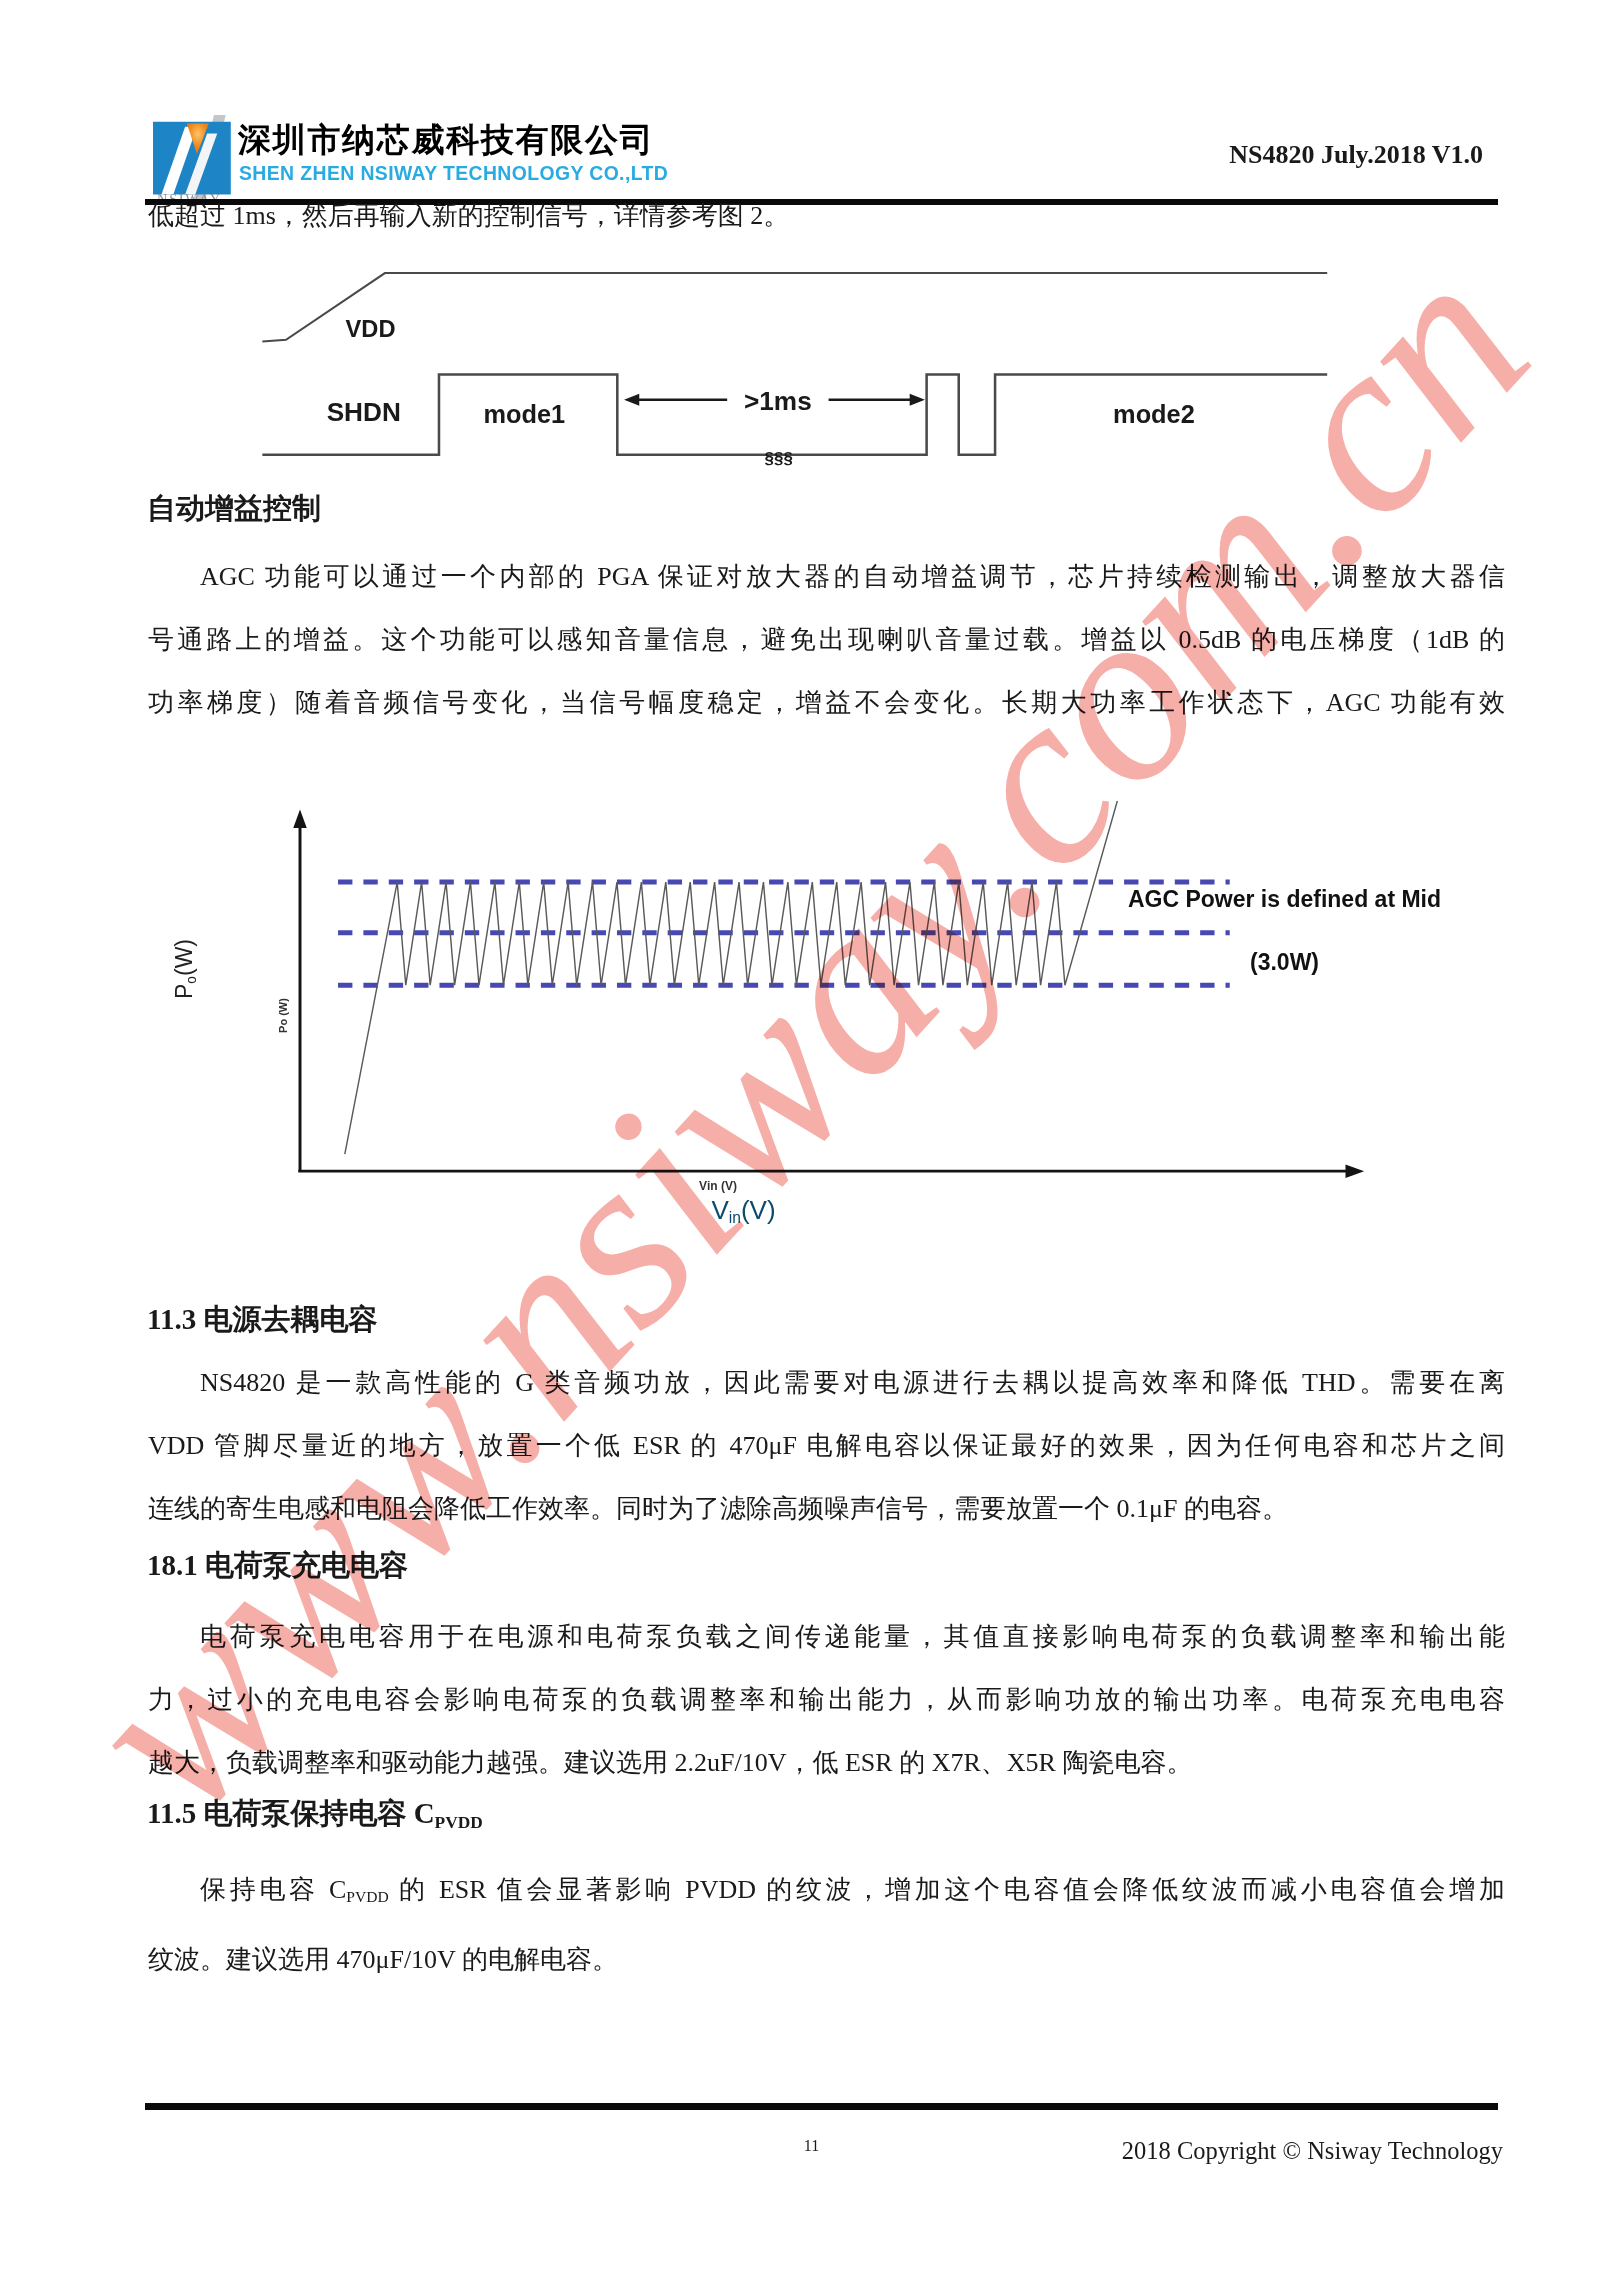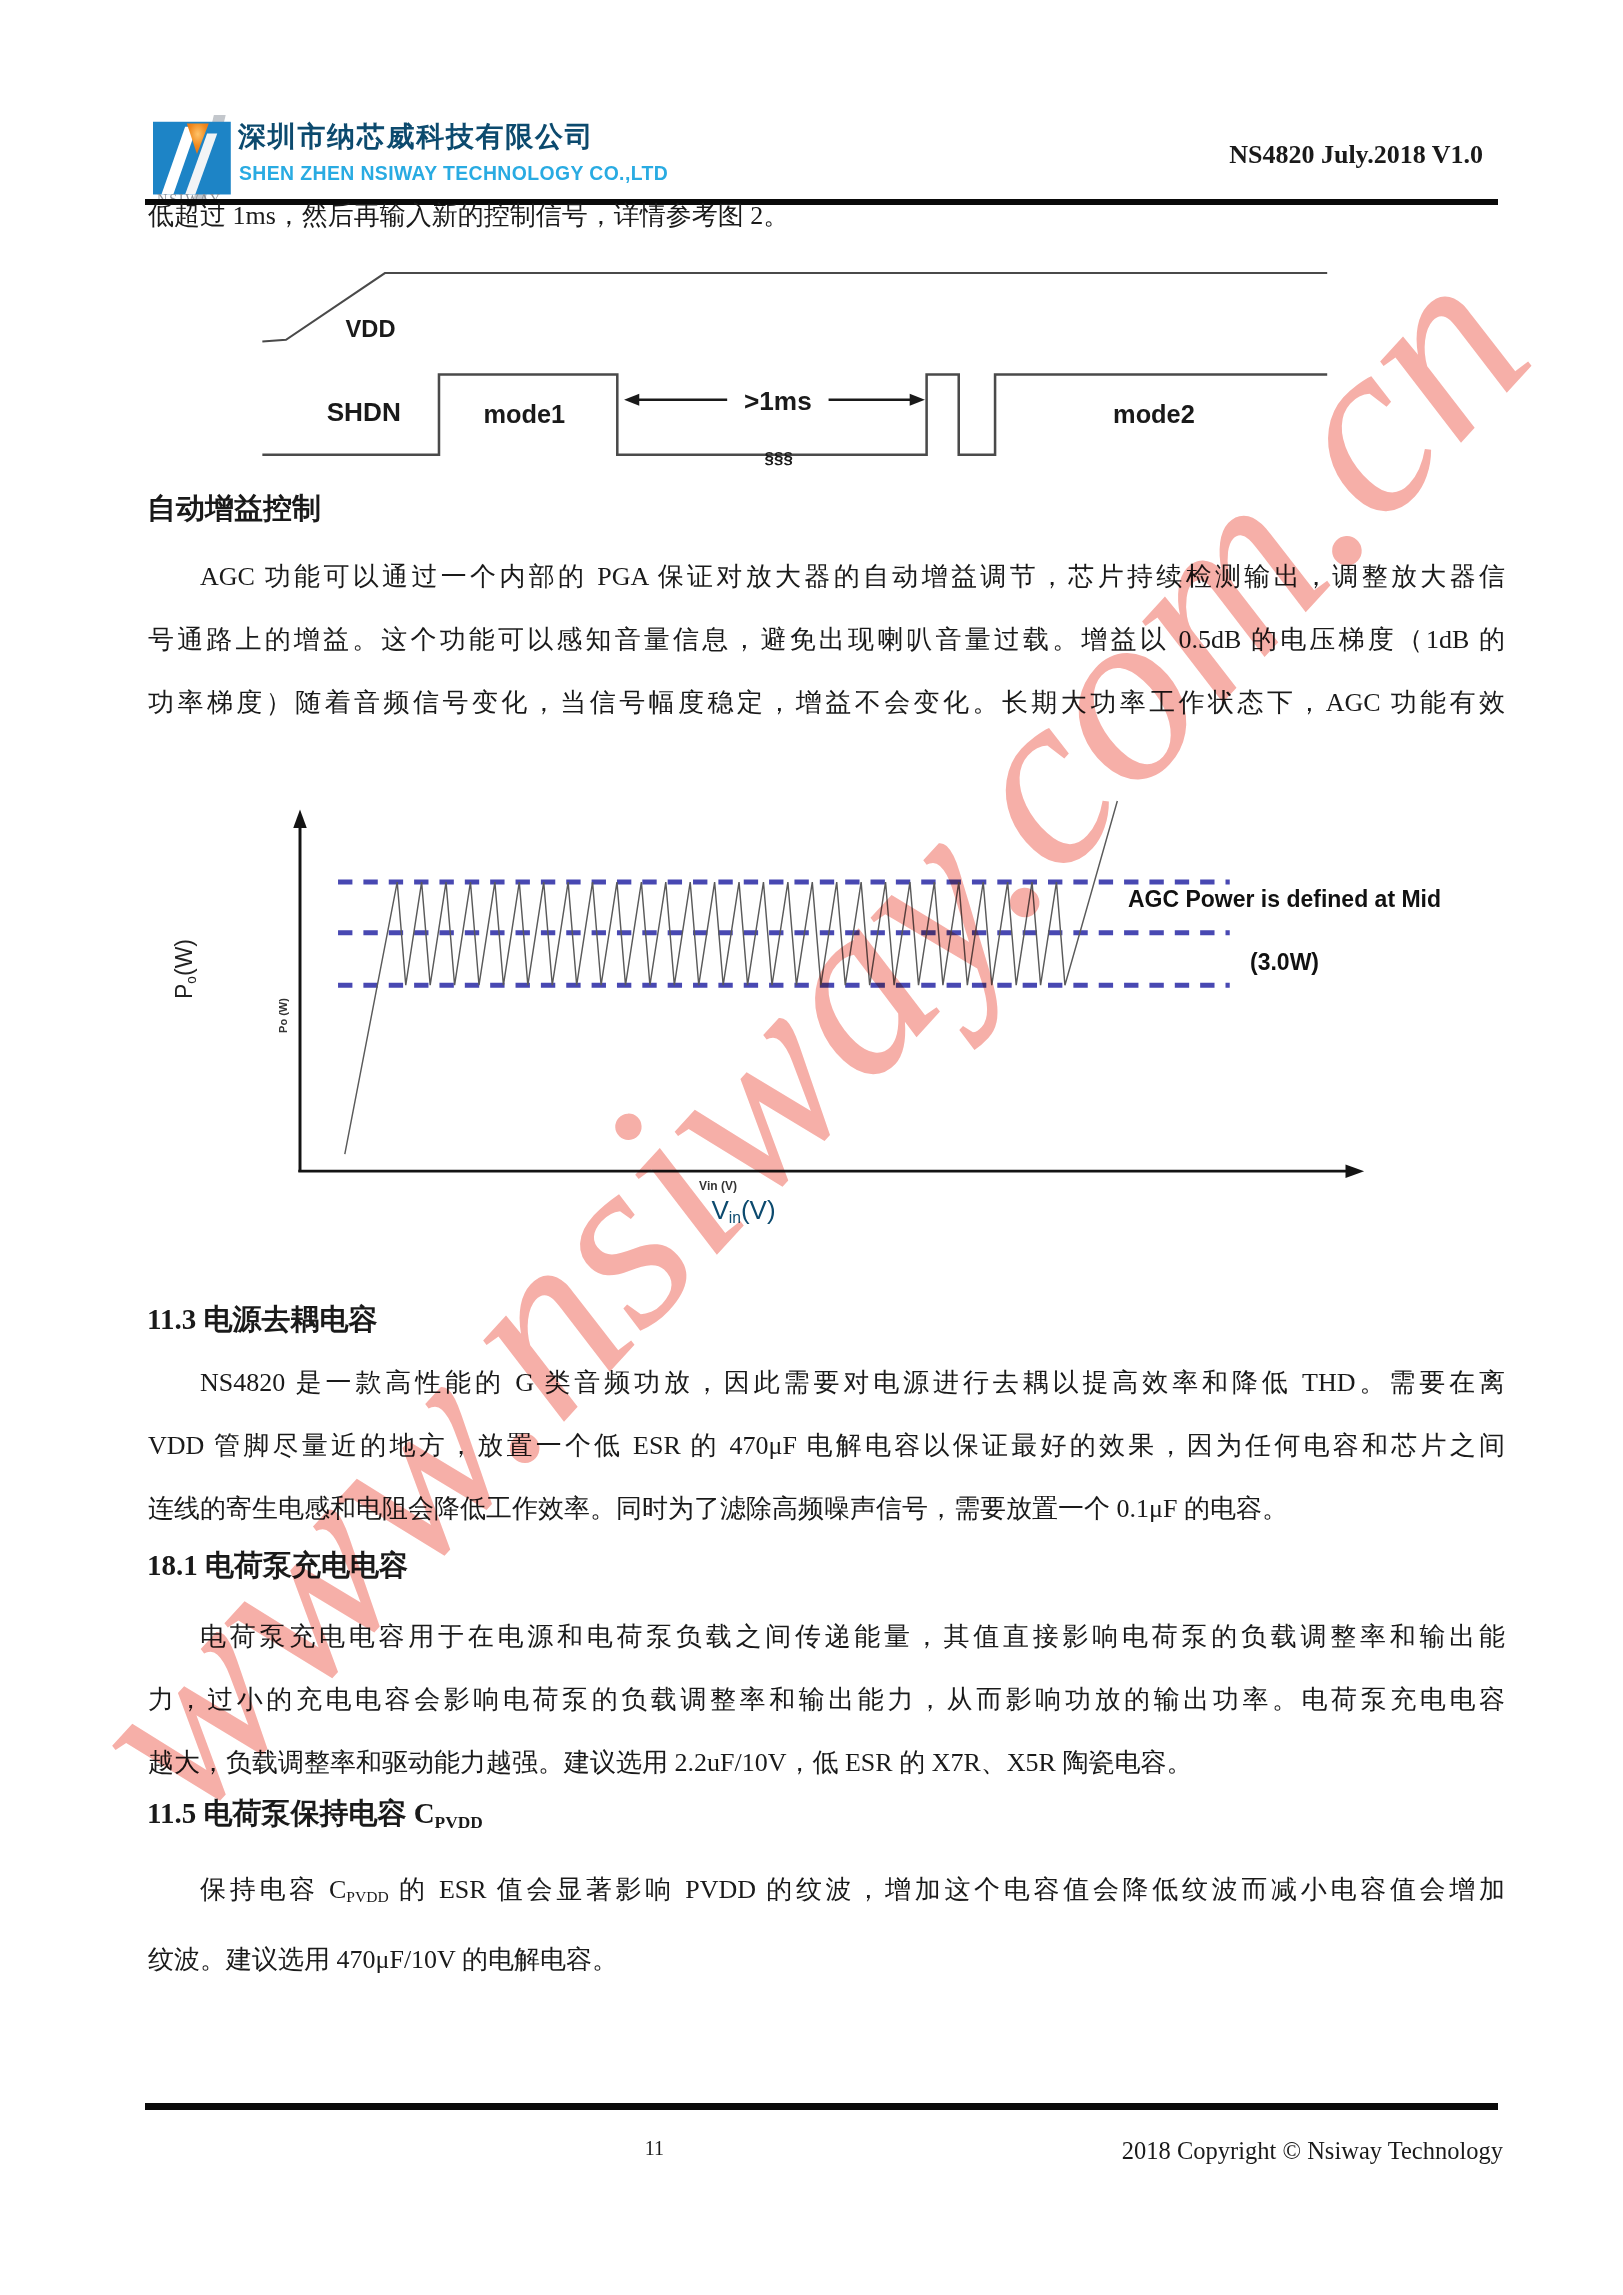--- a/index.html
+++ b/index.html
@@ -5,22 +5,22 @@
   * { margin:0; padding:0; box-sizing:border-box; }
   body { background:#888; font-family:"Liberation Serif","DejaVu Serif",serif; }
   .page { position:relative; width:1623px; height:2295px; background:#ffffff;
           margin:0 auto; overflow:hidden; color:#1a1a1a; }
 
   
   .logo-box { position:absolute; left:153px; top:115px; width:93px; height:93px; }
   .logo-word { position:absolute; left:153px; top:191px; width:73px; text-align:center;
                font-size:14.4px; letter-spacing:1.7px; color:#8b9097;
                font-family:"Liberation Serif",serif; }
-  .company-cn { position:absolute; left:238px; top:118px; font-size:28px; font-weight:bold;
-                color:#0c4a6e; font-family:"Liberation Sans","DejaVu Sans",sans-serif;
+  .company-cn { position:absolute; left:238px; top:118px; font-size:33px; font-weight:bold;
+                color:#000000; font-family:"Liberation Sans","DejaVu Sans",sans-serif;
                 letter-spacing:1.7px; }
   .company-en { position:absolute; left:239px; top:162px; font-size:19.4px; font-weight:bold;
                 color:#29abe2; font-family:"Liberation Sans","DejaVu Sans",sans-serif;
                 letter-spacing:0.4px; }
   .doc-version { position:absolute; right:140px; top:140px; font-size:26px; font-weight:bold;
                  font-family:"Liberation Serif",serif; }
   .header-rule { position:absolute; left:145px; top:199px; width:1353px; height:6px;
                  background:#0a0a0a; }
 
   
@@ -53,22 +53,22 @@
                 font-size:26px; font-family:"Liberation Sans","DejaVu Sans",sans-serif;
                 color:#0c4a6e; }
   .annot { position:absolute; left:879px; width:473px; text-align:center; font-weight:bold;
            font-size:23px; font-family:"Liberation Sans","DejaVu Sans",sans-serif; color:#111; }
   .annot.l1 { top:87px; }
   .annot.l2 { top:150px; }
 
   
   .footer-rule { position:absolute; left:145px; top:2103px; width:1353px; height:6.8px;
                  background:#0a0a0a; }
-  .page-num { position:absolute; left:0; top:2137px; width:1309px; text-align:center;
-              font-size:20px; }
+  .page-num { position:absolute; left:0; top:2137px; width:1623px; text-align:center;
+              font-size:16px; }
   .copyright { position:absolute; right:120px; top:2137px; font-size:24.5px; }
 
   
   .watermark { position:absolute; left:-262px; top:909px; width:2131px; height:254px;
                line-height:254px; text-align:center; font-size:249px; font-style:italic;
                font-family:"Liberation Serif","DejaVu Serif",serif;
                transform:rotate(-47.5deg); color:#f07468; opacity:0.58;
                mix-blend-mode:multiply; pointer-events:none; z-index:9; white-space:nowrap; }
 </style>
 </head>

